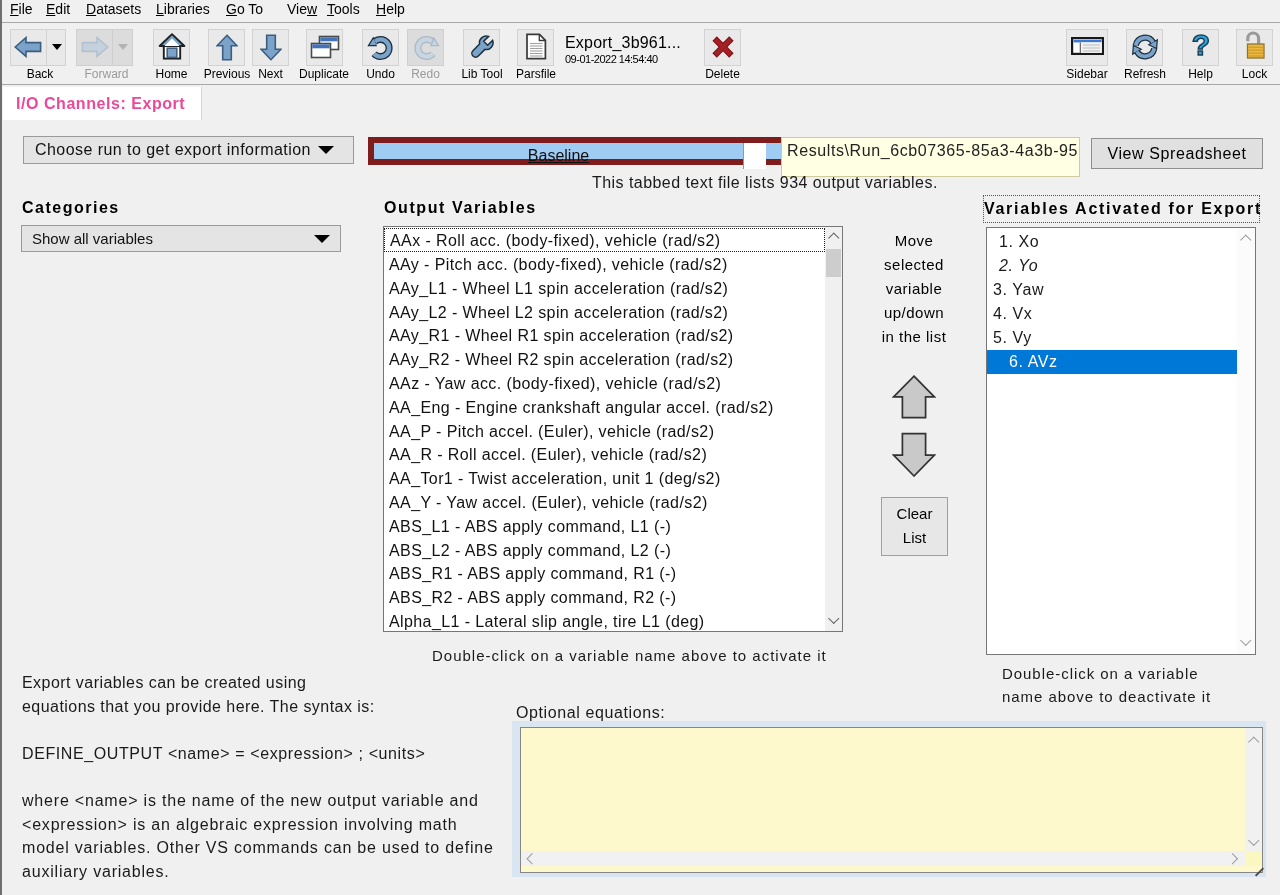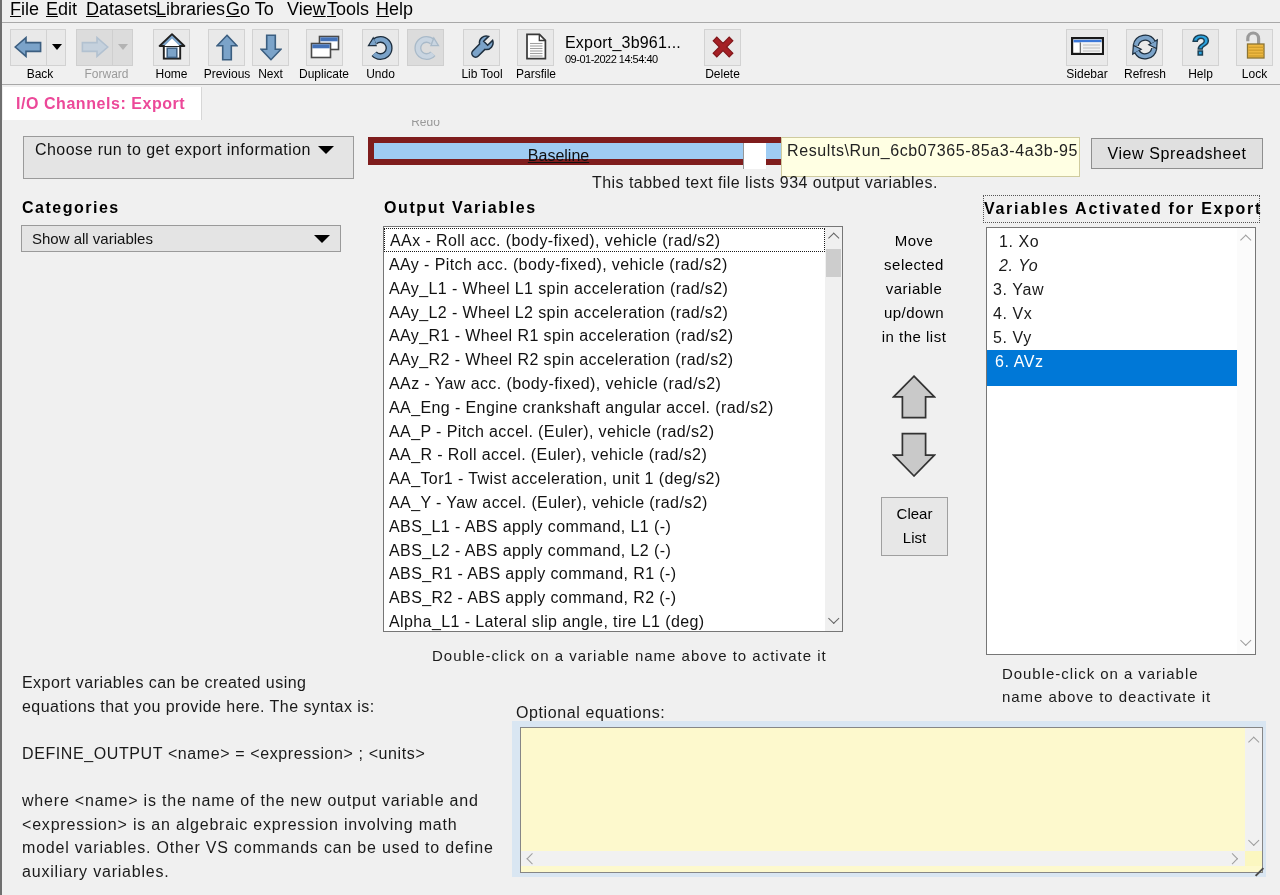--- a/index.html
+++ b/index.html
@@ -1,20 +1,20 @@
 <!DOCTYPE html>
 <html><head>
 <meta charset="utf-8">
 <style>
 html,body{margin:0;padding:0;}
 body{width:1280px;height:895px;background:#f0f0f0;font-family:"Liberation Sans",sans-serif;position:relative;overflow:hidden;color:#1a1a1a;}
 .abs{position:absolute;}
 #leftedge{left:0;top:0;width:2px;height:895px;background:#6f6f6f;}
 #menubar{left:2px;top:0;width:1278px;height:22px;background:#f0f0f0;border-bottom:1px solid #a8a8a8;}
-.mi{position:absolute;top:0;line-height:19px;font-size:18px;color:#000;}
+.mi{position:absolute;top:0;line-height:19px;font-size:14px;color:#000;}
 #toolbar{left:2px;top:23px;width:1278px;height:61px;background:#f0f0f0;border-bottom:1px solid #a8a8a8;}
 .tbtn{position:absolute;top:6px;height:37px;box-sizing:border-box;background:#e9e9e9;border:1px solid #d2d2d2;}
 .tbtn.dis{background:#dcdcdc;border-color:#cfcfcf;}
 .tlbl{position:absolute;top:45px;line-height:13px;font-size:12px;color:#000;text-align:center;white-space:nowrap;}
 .tlbl.dis{color:#9a9a9a;}
 .icn{position:absolute;}
 #tabstrip{left:2px;top:85px;width:1278px;height:35px;background:#f0f0f0;}
 #tab1{position:absolute;left:1px;top:2px;width:199px;height:33px;background:#fff;border-right:1px solid #d7d7d7;font-weight:bold;font-size:16px;letter-spacing:0.55px;line-height:33px;padding-left:13px;box-sizing:border-box;color:#ec4899;}
 .combo{position:absolute;background:#e4e4e4;border:1px solid #9a9a9a;box-sizing:border-box;}
 .combo .ct{position:absolute;left:11px;top:0;line-height:26px;font-size:16px;color:#111;white-space:nowrap;}
@@ -62,21 +62,21 @@
  <div class="tbtn" style="left:1124px;width:37px;"></div>
  <div class="tbtn" style="left:1180px;width:37px;"></div>
  <div class="tbtn" style="left:1234px;width:37px;"></div>
  <div class="tlbl" style="left:10px;width:56px;">Back</div>
  <div class="tlbl dis" style="left:76px;width:57px;">Forward</div>
  <div class="tlbl" style="left:151px;width:37px;">Home</div>
  <div class="tlbl" style="left:200px;width:50px;">Previous</div>
  <div class="tlbl" style="left:250px;width:37px;">Next</div>
  <div class="tlbl" style="left:297px;width:50px;">Duplicate</div>
  <div class="tlbl" style="left:360px;width:37px;">Undo</div>
- <div class="tlbl dis" style="left:405px;width:37px;margin-top:48px;">Redo</div>
+ <div class="tlbl dis" style="left:405px;width:37px;">Redo</div>
  <div class="tlbl" style="left:455px;width:50px;">Lib Tool</div>
  <div class="tlbl" style="left:509px;width:50px;">Parsfile</div>
  <div class="tlbl" style="left:702px;width:37px;">Delete</div>
  <div class="tlbl" style="left:1060px;width:50px;">Sidebar</div>
  <div class="tlbl" style="left:1118px;width:50px;">Refresh</div>
  <div class="tlbl" style="left:1180px;width:37px;">Help</div>
  <div class="tlbl" style="left:1234px;width:37px;">Lock</div>
 
  <svg class="icn" style="left:12px;top:13px;" width="28" height="22" viewBox="0 0 28 22">
       <path d="M1.2 11 L12 1.6 L12 6.6 L26.6 6.6 L26.6 15.4 L12 15.4 L12 20.4 Z" fill="#7ba3c9" stroke="#3b5e80" stroke-width="1.6"></path>
@@ -171,21 +171,21 @@
         <line x1="5.5" y1="25" x2="20.5" y2="25"></line>
       </g>
     </svg>
  <div class="abs" style="left:563px;top:10px;font-size:16px;letter-spacing:0.2px;line-height:19px;color:#000;">Export_3b961...</div>
  <div class="abs" style="left:563px;top:30px;font-size:11px;letter-spacing:-0.5px;line-height:13px;color:#000;">09-01-2022 14:54:40</div>
 </div>
 <div class="abs" id="tabstrip">
     <div id="tab1">I/O Channels: Export</div>
   </div>
 
-<div class="combo" style="left:23px;top:136px;width:331px;height:43px;">
+<div class="combo" style="left:23px;top:136px;width:331px;height:28px;">
  <span class="ct" style="letter-spacing:0.45px;">Choose run to get export information</span>
  <span class="tri" style="right:19px;top:9px;"></span>
 </div>
 <div class="abs" style="left:368px;top:137px;width:438px;height:28px;border:6px solid #7f1d1d;box-sizing:border-box;background:#9fccf3;">
  <div class="abs" style="left:0;top:0;width:369px;height:26px;text-align:center;line-height:26px;font-size:16px;"><span style="text-decoration:underline;color:#101010;">Baseline</span></div>
  <div class="abs" style="left:369px;top:0;width:23px;height:26px;background:#fff;border-left:1px solid #979797;box-sizing:border-box;"></div>
  <span class="tri" style="right:4px;top:9px;border-left-width:7px;border-right-width:7px;border-top-width:8px;"></span>
 </div>
 <div class="abs" style="left:781px;top:137px;width:299px;height:40px;background:#ffffe3;border:1px solid #cfcb9e;box-sizing:border-box;">
  <span class="abs" style="left:5px;top:0;line-height:26px;font-size:16px;letter-spacing:0.6px;color:#222;white-space:nowrap;">Results\Run_6cb07365-85a3-4a3b-95</span>
@@ -239,21 +239,21 @@
   </svg>
 <div class="abs" style="left:881px;top:497px;width:67px;height:59px;background:#e7e7e7;border:1px solid #9f9f9f;box-sizing:border-box;text-align:center;font-size:15px;line-height:24px;padding-top:4px;color:#000;">Clear<br>List</div>
 
 <div class="lst" id="rightlist" style="left:986px;top:227px;width:270px;height:428px;">
  <div style="position:absolute;left:0;top:1.5px;right:18px;font-size:16px;letter-spacing:0.6px;">
   <div style="height:24px;line-height:24.6px;padding-left:12px;">1. Xo</div>
   <div style="height:24px;line-height:24.6px;padding-left:12px;font-style:italic;">2. Yo</div>
   <div style="height:24px;line-height:24.6px;padding-left:6px;">3. Yaw</div>
   <div style="height:24px;line-height:24.6px;padding-left:6px;">4. Vx</div>
   <div style="height:24px;line-height:24.6px;padding-left:6px;">5. Vy</div>
-  <div style="height:36px;line-height:24.6px;padding-left:8px;background:#0078d7;color:#fff;">6. AVz</div>
+  <div style="height:24px;line-height:24.6px;padding-left:22px;background:#0078d7;color:#fff;">6. AVz</div>
  </div>
  <div class="sb" style="right:0;top:0;width:18px;height:426px;background:#fbfbfb;">
   <span class="ch up lite" style="left:5px;top:8px;"></span>
   <span class="ch dn lite" style="left:5px;bottom:10px;"></span>
  </div>
 </div>
 
 <div class="abs" style="left:432px;top:646px;font-size:15px;letter-spacing:1px;line-height:19px;">Double-click on a variable name above to activate it</div>
 <div class="abs" style="left:1002px;top:661.5px;font-size:15px;letter-spacing:0.95px;line-height:23px;">Double-click on a variable<br>name above to deactivate it</div>
 

